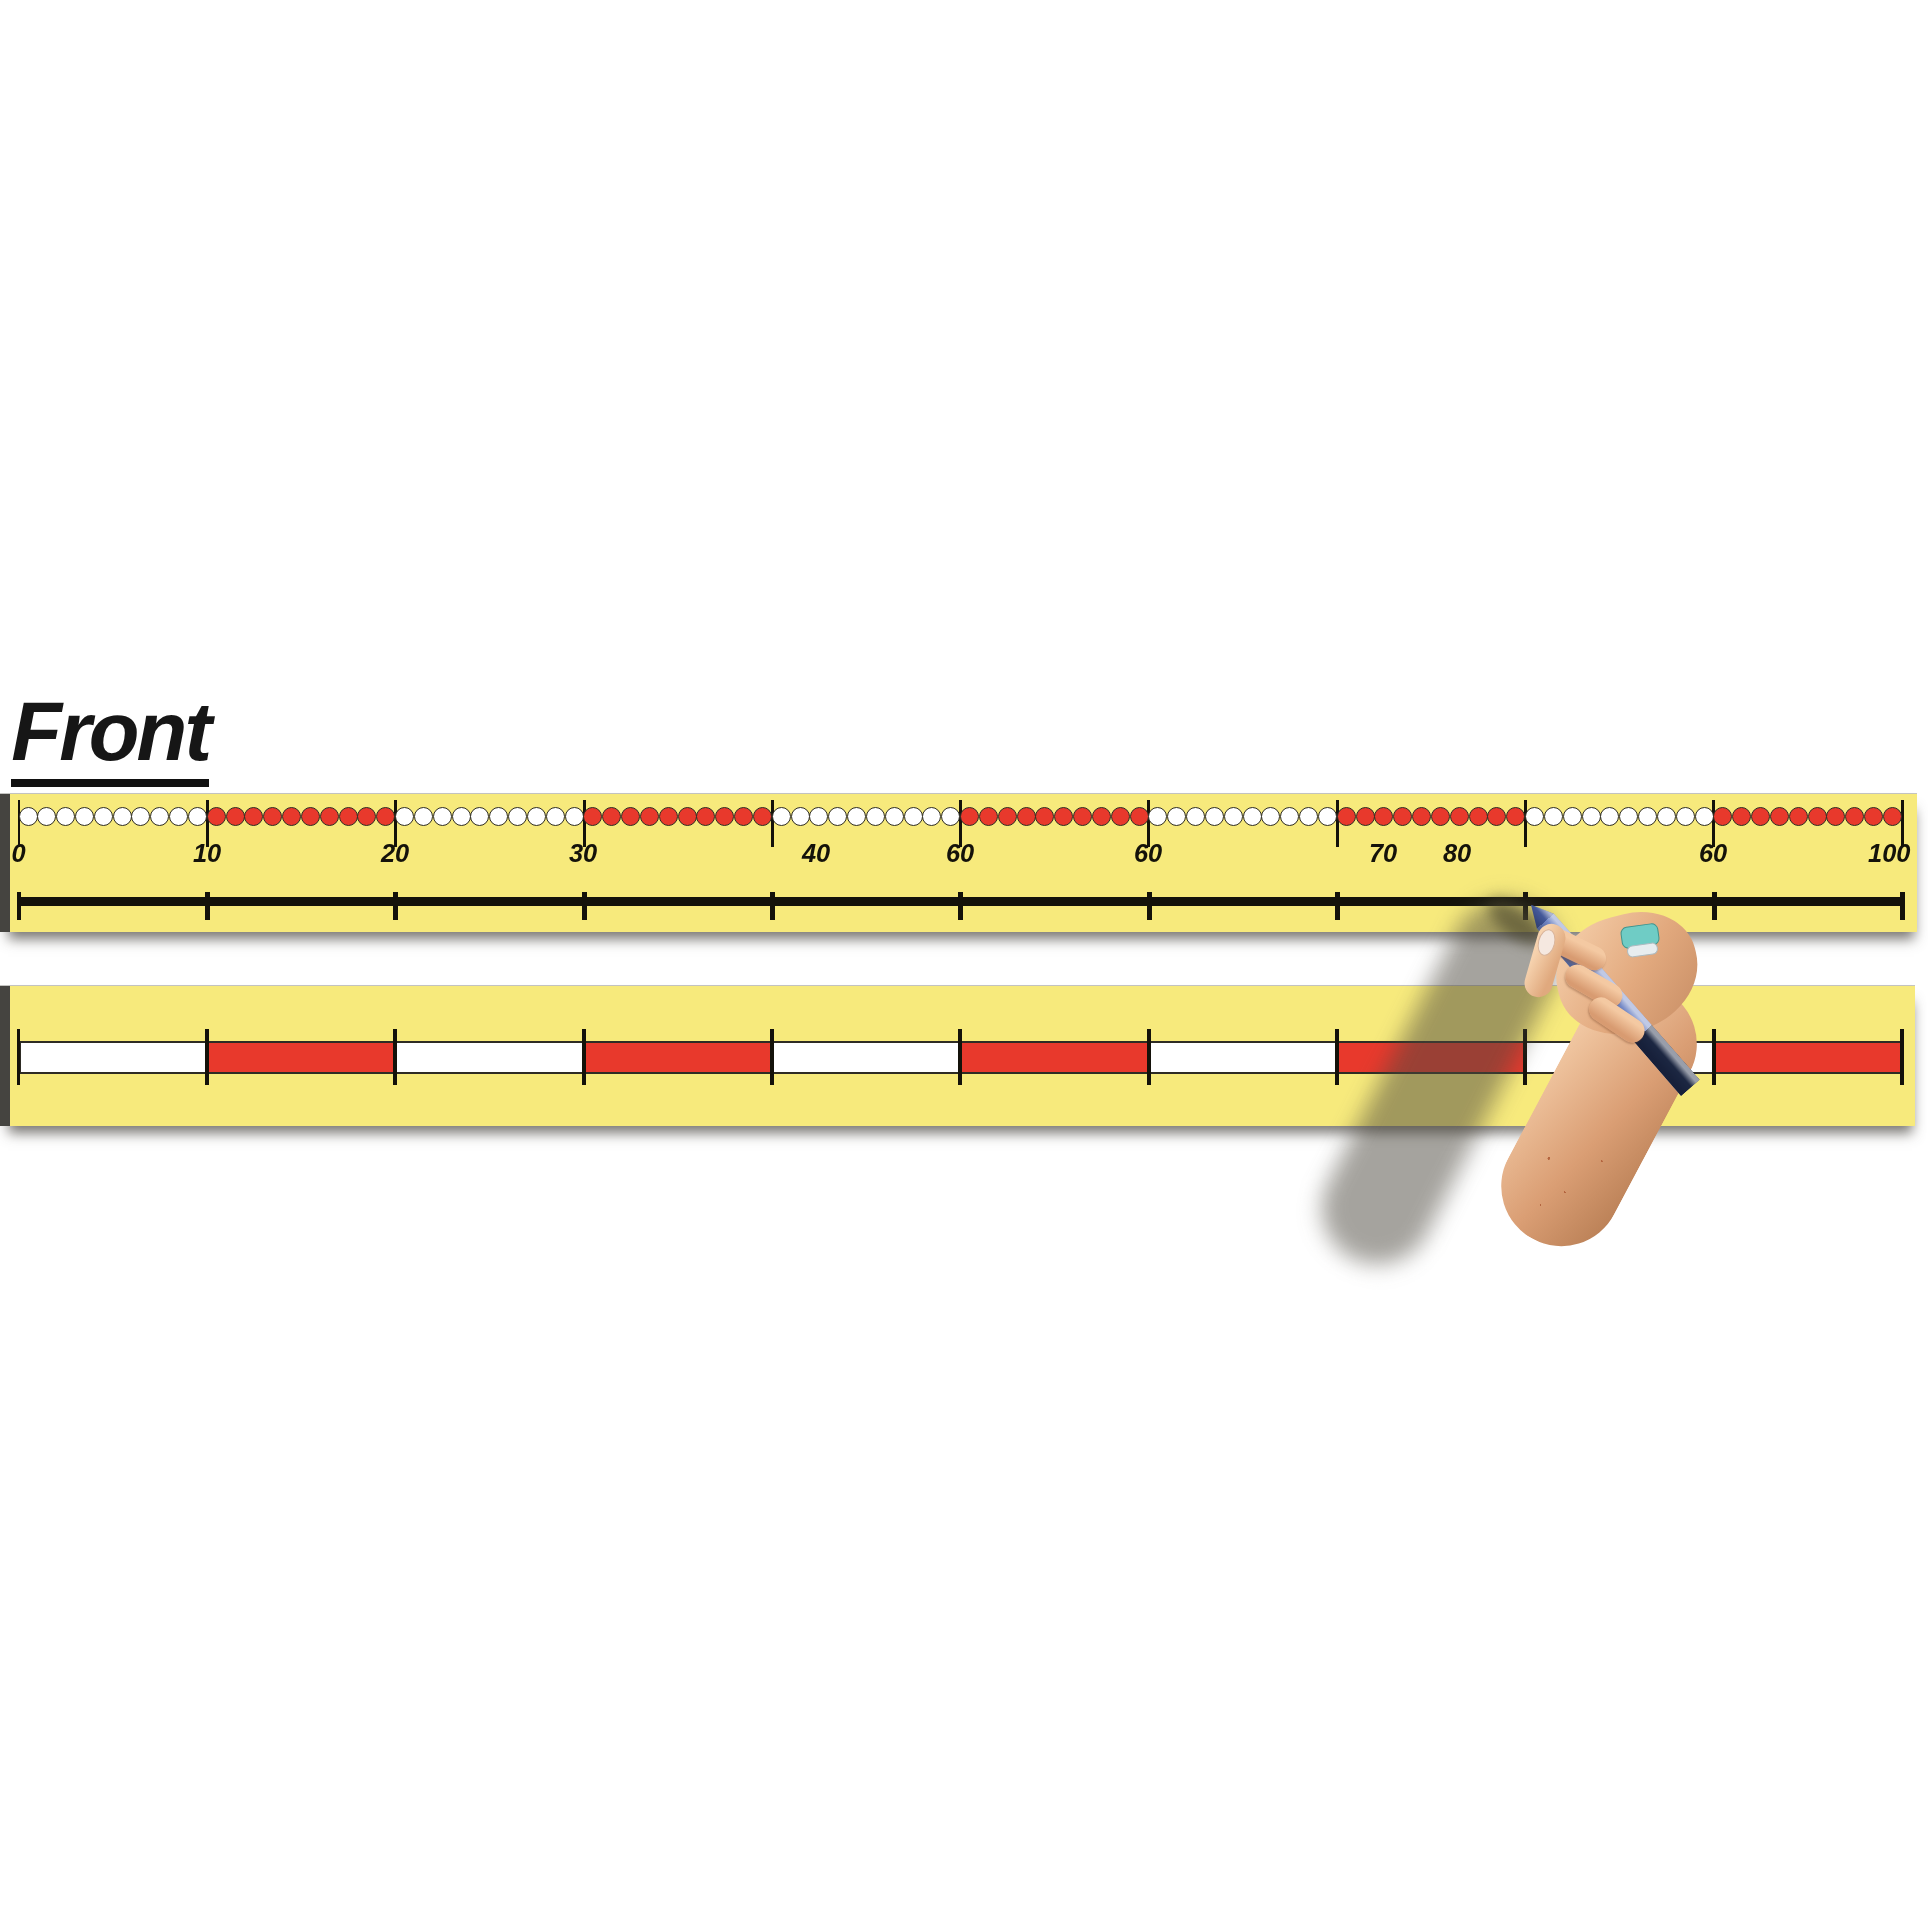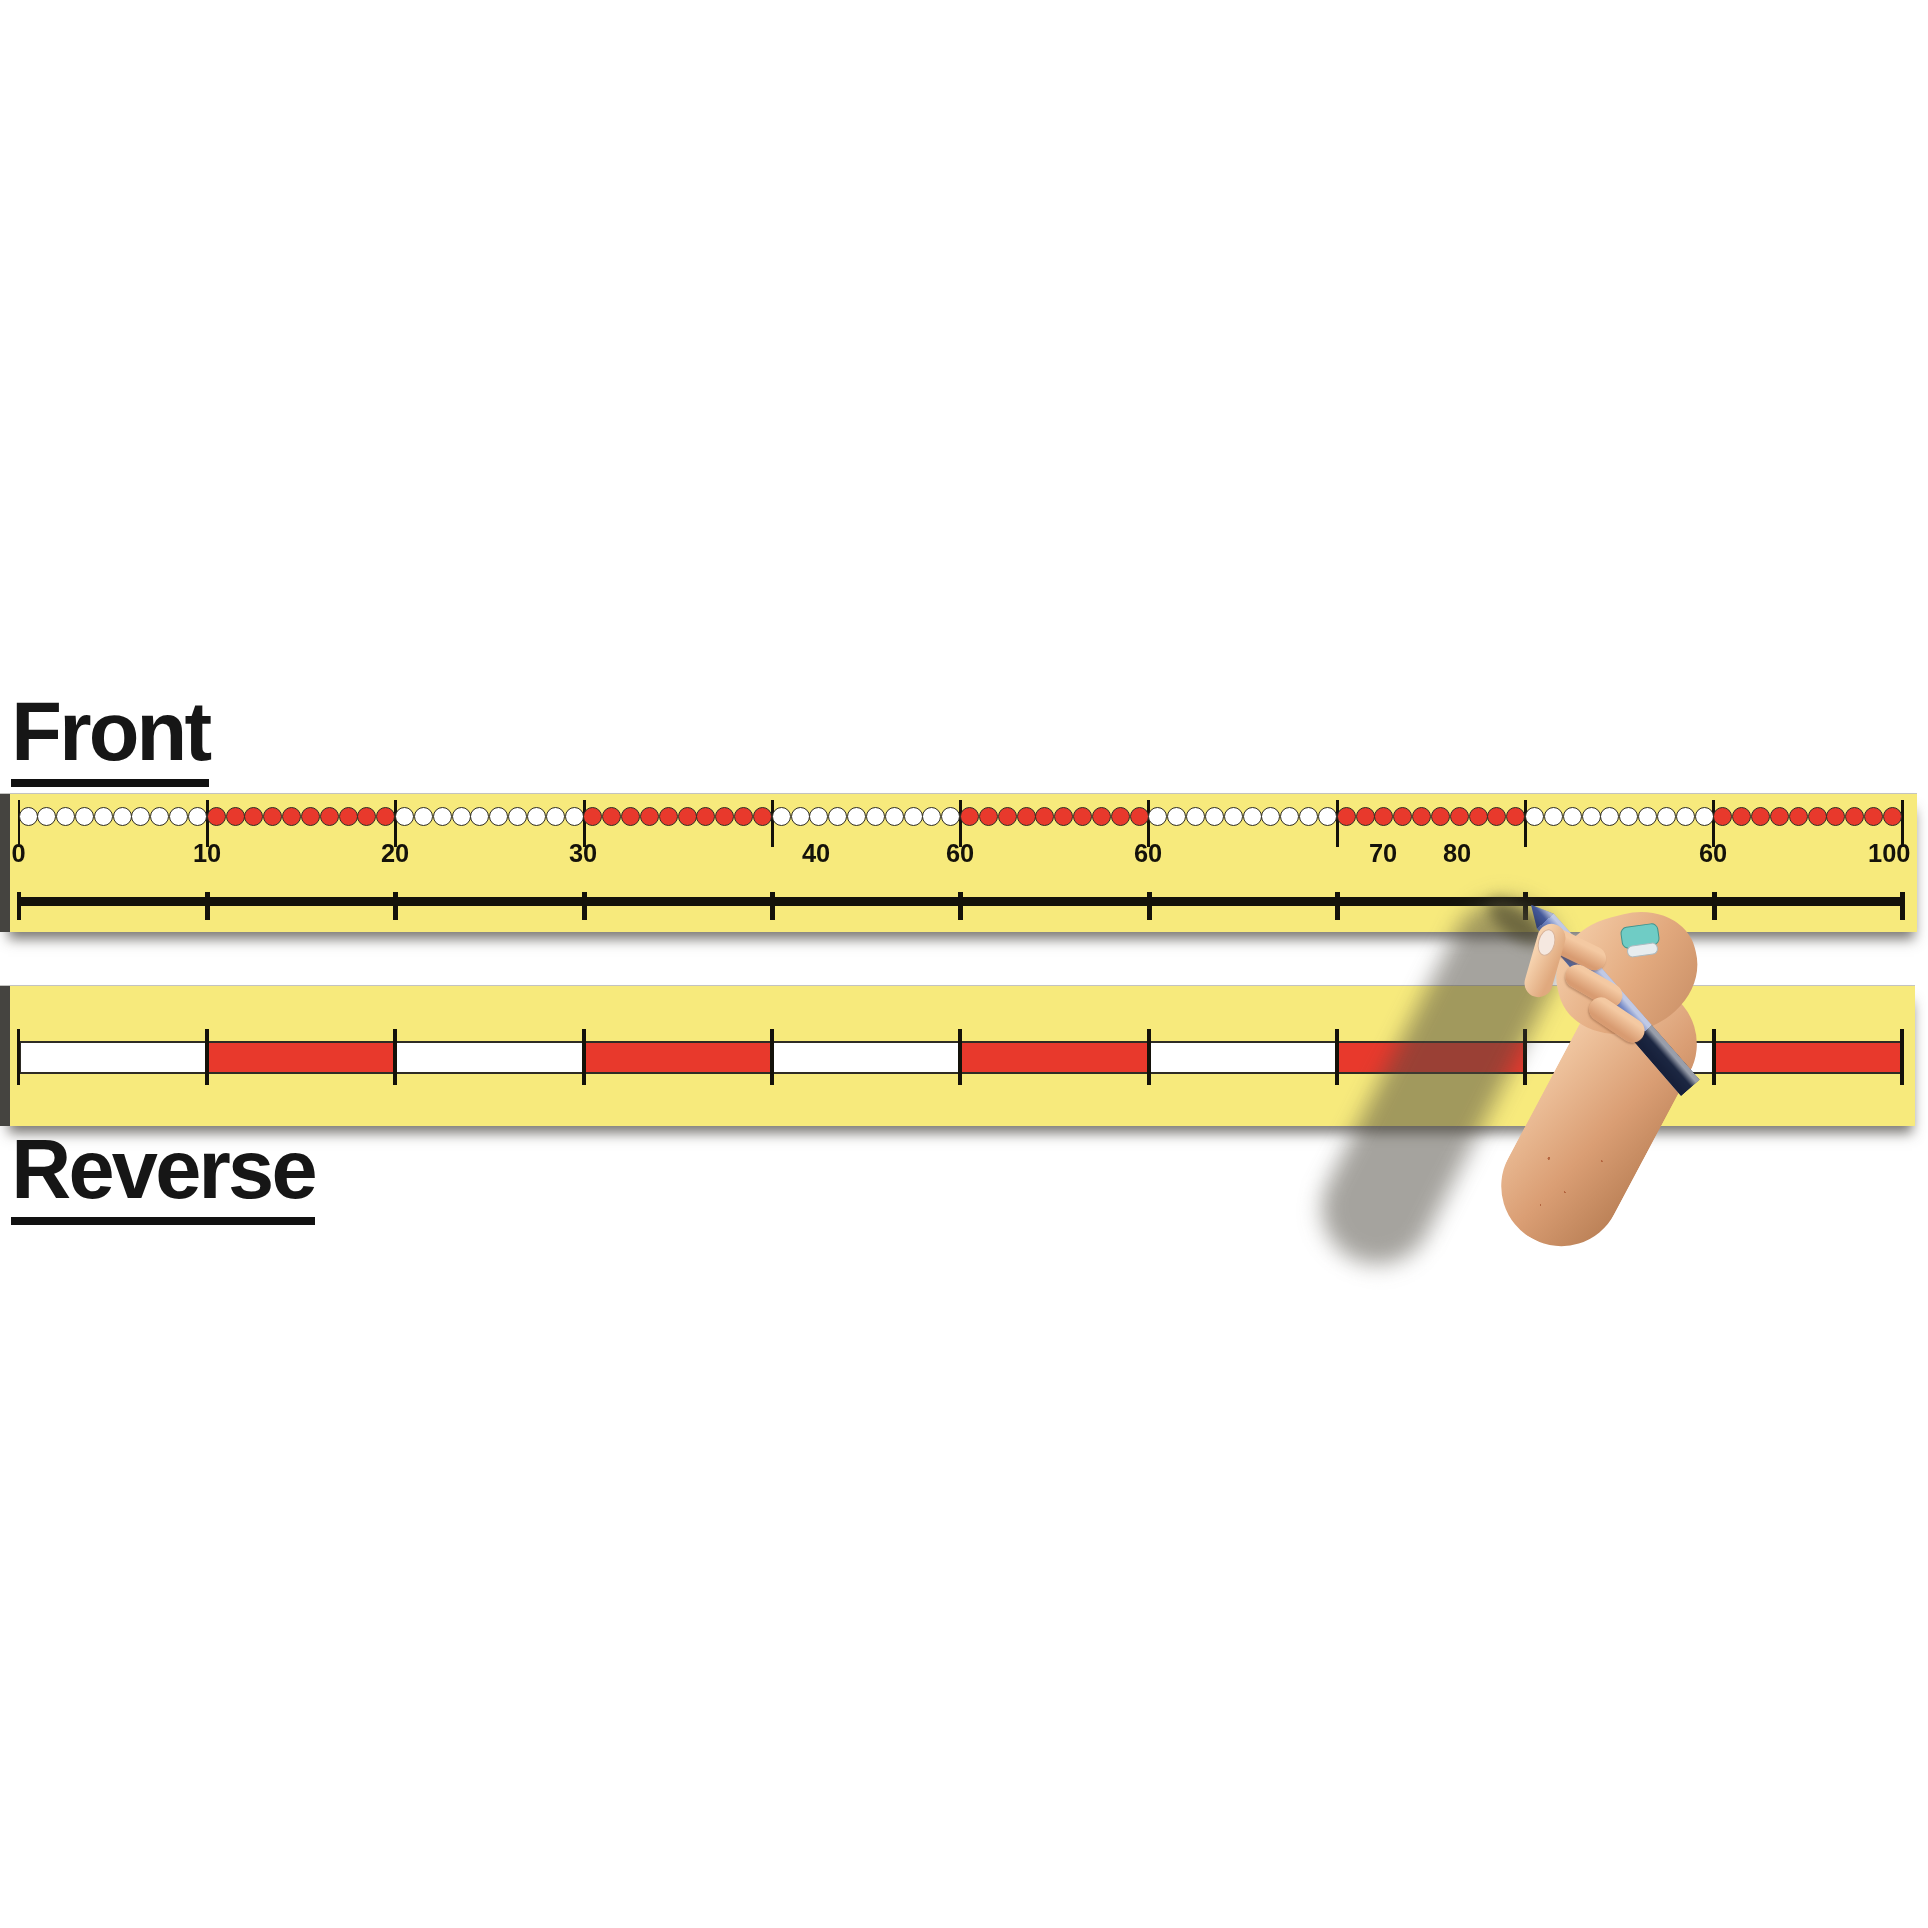--- a/index.html
+++ b/index.html
@@ -1,18 +1,19 @@
 <!DOCTYPE html>
 <html style="--yellow: #F7EA7C; --red: #E8392C; --outline: #2E2C24; --ink: #14120A; --edge: #454440; --pen-blue: #7388C6; --pen-blue-dark: #44599A; --pen-navy: #1C2742; --nail: #F5E8E0; --ring: #6FCCC5; --ring-band: #E8EDEF;font-size:15px"><head>
 <meta charset="utf-8">
 <style>
   html,body{margin:0;padding:0;background:#ffffff;}
   .stage{
     position:relative;width:1928px;height:1928px;background:#fff;overflow:hidden;
     font-family:"Liberation Sans", sans-serif;
+    font-style:italic;
   }
   :root{
     --yellow:#F7EA7C; --red:#E8392C; --outline:#2E2C24; --ink:#14120A;
     --edge:#454440; --skin:#EBBC94; --skin-dark:#C78E66;
     --pen-blue:#7388C6; --pen-blue-dark:#44599A; --pen-navy:#1C2742;
     --nail:#F5E8E0; --ring:#6FCCC5; --ring-band:#E8EDEF;
   }
 
   
   .heading{
@@ -302,21 +303,20 @@
         <div class="reverse-tick" style="left: 760px;"></div>
         <div class="reverse-tick" style="left: 948px;"></div>
         <div class="reverse-tick" style="left: 1137px;"></div>
         <div class="reverse-tick" style="left: 1325px;"></div>
         <div class="reverse-tick" style="left: 1513px;"></div>
         <div class="reverse-tick" style="left: 1702px;"></div>
         <div class="reverse-tick" style="left: 1890px;"></div>
       </div>
   </div>
 
-  <div class="heading z2" id="reverse-heading">Reverse</div>
 
   <div class="hand-layer">
     <div id="hand-shadow" class="z4"></div>
     <div id="pen-tip-shadow" class="z4"></div>
     <div id="forearm" class="z5"></div>
     <div id="hand-back" class="z6"></div>
     <div id="pen" class="z7"></div>
     <div id="finger-1" class="finger z8"></div>
     <div id="finger-2" class="finger z8"></div>
     <div id="finger-3" class="finger z8"></div>

